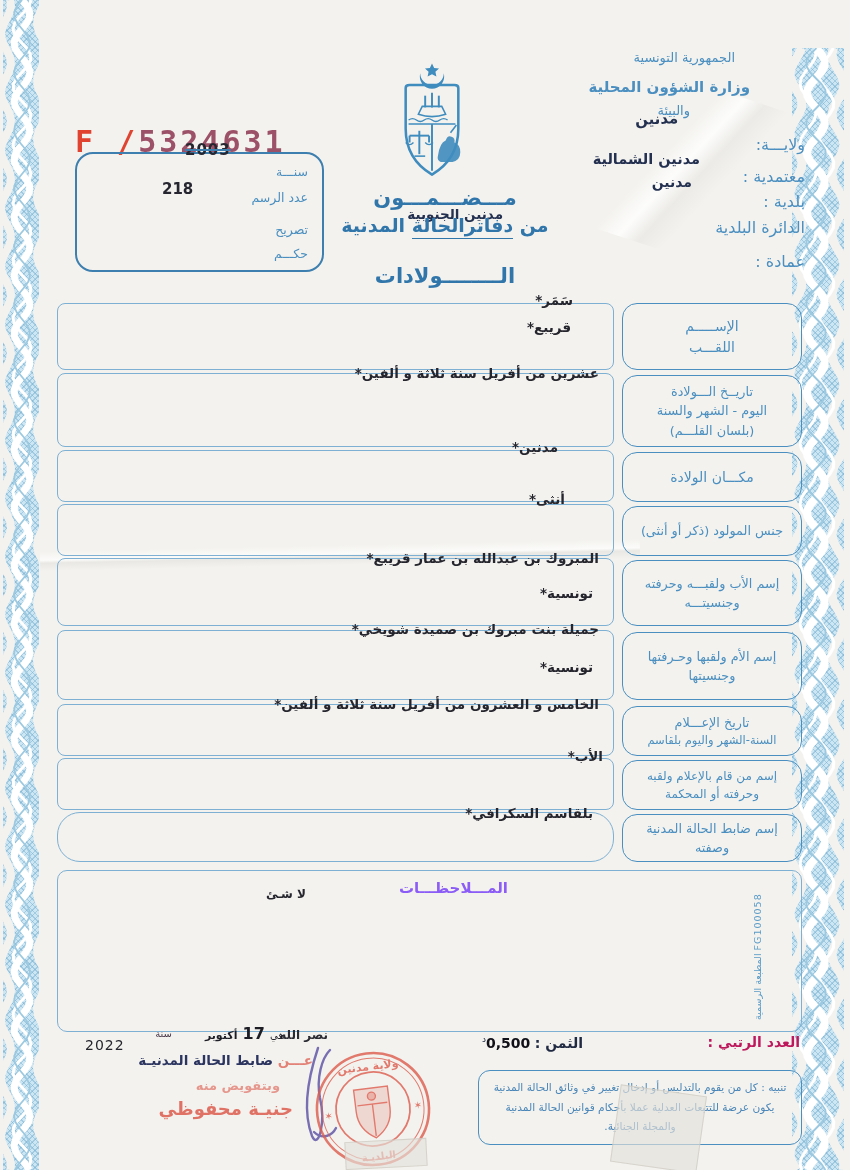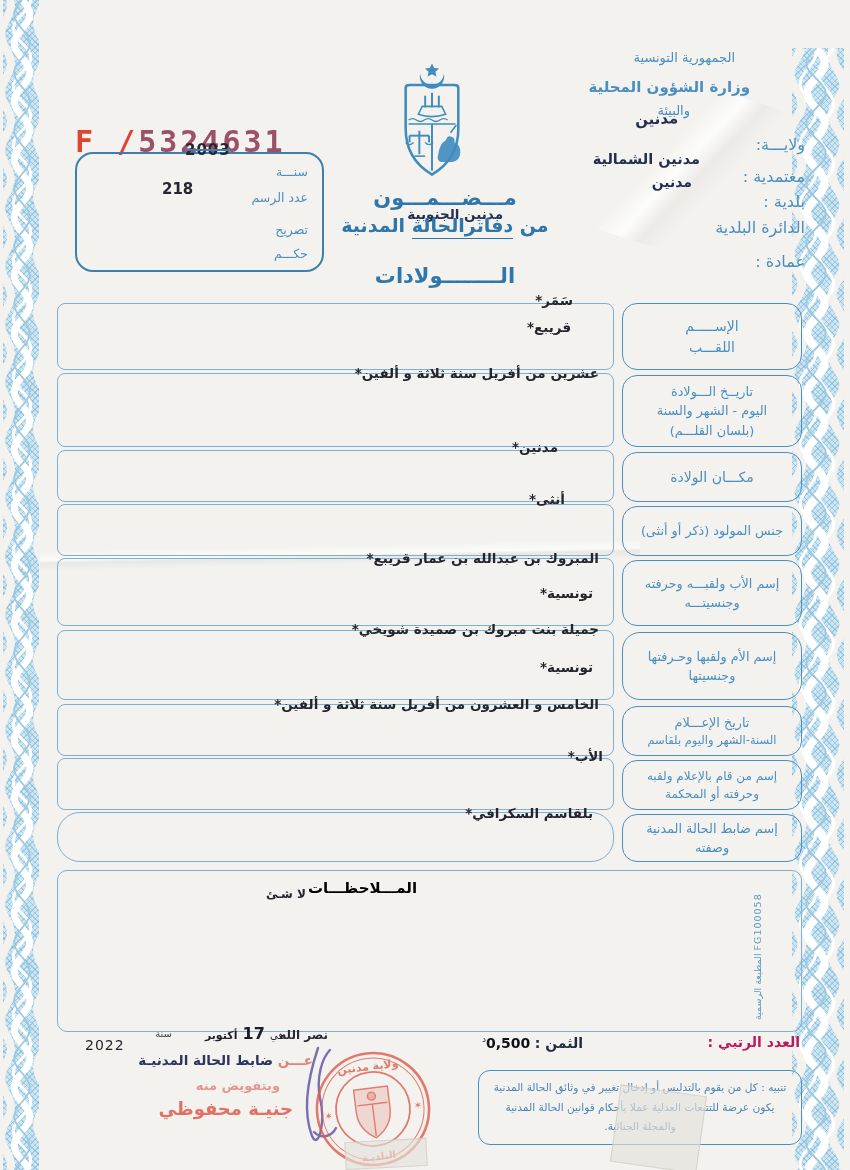--- a/index.html
+++ b/index.html
@@ -153,21 +153,21 @@
 
   <div class="lbox" style="top:560px;height:64px;">
     <div>إسم الأب ولقبـــه وحرفته</div>
     <div>وجنسيتـــه</div>
   </div>
   <div class="vbox" style="top:558px;height:66px;">
     <span class="val" style="right:14px;top:-9px;">المبروك بن عبدالله بن عمار قريبع*</span>
     <span class="val" style="right:20px;top:26px;">تونسية*</span>
   </div>
 
-  <div class="lbox" style="top:632px;height:66px;border-radius:18px;">
+  <div class="lbox" style="top:632px;height:66px;">
     <div>إسم الأم ولقبها وحـرفتها</div>
     <div>وجنسيتها</div>
   </div>
   <div class="vbox" style="top:630px;height:68px;">
     <span class="val" style="right:14px;top:-10px;">جميلة بنت مبروك بن صميدة شويخي*</span>
     <span class="val" style="right:20px;top:28px;">تونسية*</span>
   </div>
 
   <div class="lbox" style="top:706px;height:48px;">
     <div>تاريخ الإعـــلام</div>
@@ -187,21 +187,21 @@
 
   <div class="lbox" style="top:814px;height:46px;">
     <div>إسم ضابط الحالة المدنية</div>
     <div>وصفته</div>
   </div>
   <div class="vbox" style="top:812px;height:48px;border-radius:23px;">
     <span class="val" style="right:20px;top:-8px;">بلقاسم السكرافي*</span>
   </div>
 
   <div class="abs rembox" style="left:57px;top:870px;width:743px;height:160px;">
-    <div class="abs" style="left:250px;top:8px;width:200px;text-align:left;font-weight:700;font-size:15px;color:#000000;">المـــلاحظـــات</div>
+    <div class="abs" style="left:250px;top:8px;width:200px;text-align:right;font-weight:700;font-size:15px;color:#8b5cf6;">المـــلاحظـــات</div>
     <div class="abs rtl" style="left:208px;top:16px;font-weight:700;font-size:12px;color:#25252e;">لا شـئ</div>
   </div>
 
   <div class="abs rtl" style="top:1034px;right:50px;font-weight:700;font-size:14px;color:#be185d;">العدد الرتبي :</div>
 
   <div class="abs rtl" style="top:1034px;right:267px;font-size:14px;color:#202a42;">
     <span style="font-weight:700;">الثمن :</span>
     <span style="font-weight:700;color:#101018;">0,500</span><sup style="font-size:9px;">د</sup>
   </div>
 

